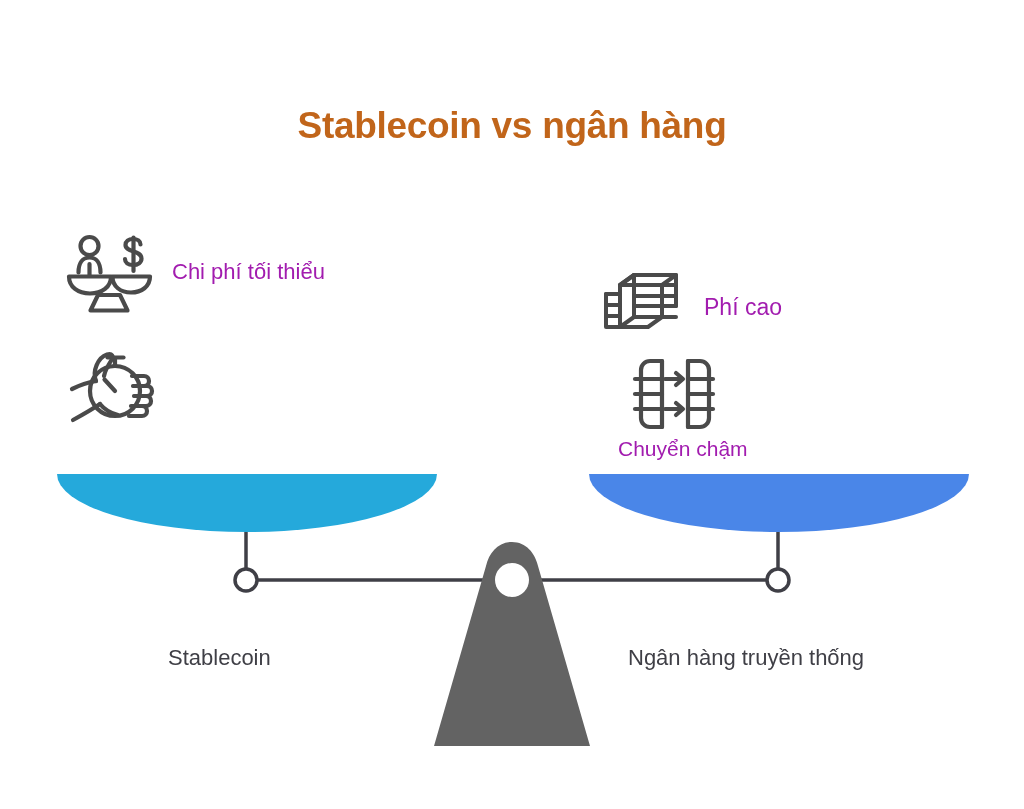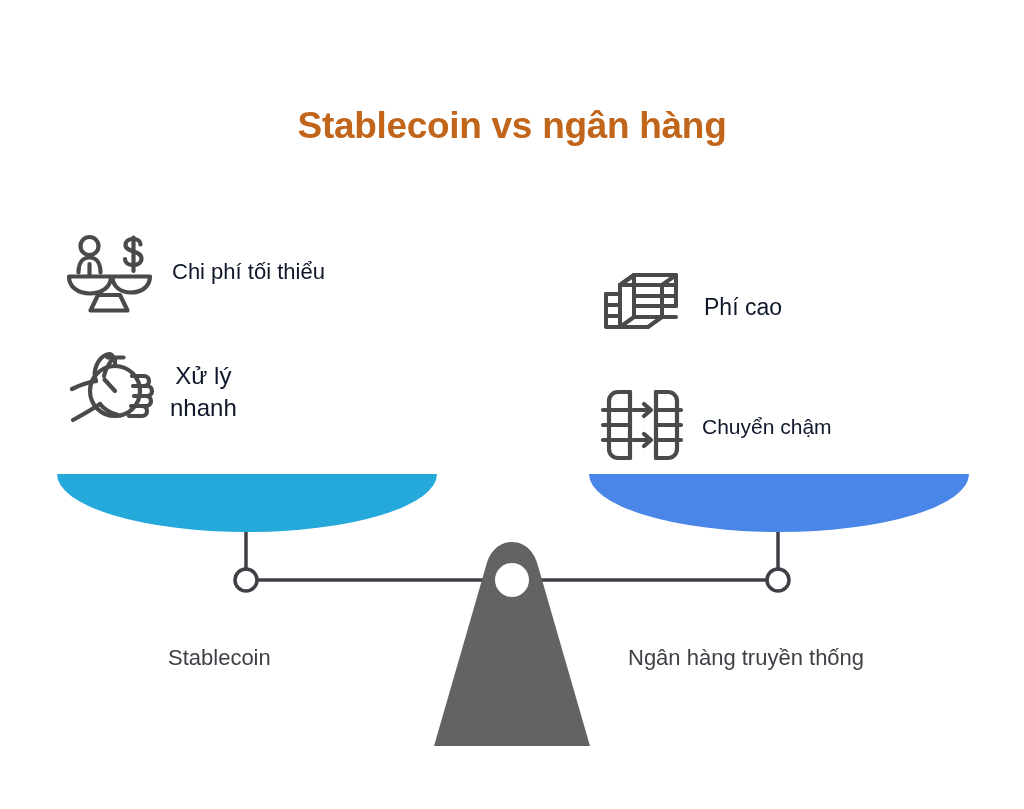--- a/index.html
+++ b/index.html
@@ -38,25 +38,24 @@
   .feature {
     position: absolute;
     display: flex;
     align-items: center;
   }
   .feature .ficon {
     flex: 0 0 auto;
     display: block;
   }
   .feature .flabel {
-    color: #0f172a;
+    color: #a21caf;
     font-weight: 400;
     line-height: 1.32;
     white-space: pre-line;
-    text-align: center;
   }
 
   
   #feat-cost {
     left: 62px;
     top: 224px;
   }
   #feat-cost .flabel {
     font-size: 22px;
     margin-left: 18px;
@@ -74,21 +73,22 @@
   #feat-fee {
     left: 600px;
     top: 272px;
   }
   #feat-fee .flabel {
     font-size: 23px;
     margin-left: 20px;
   }
   #feat-slow {
     left: 600px;
-    top: 388px;
+    top: 357px;
+    flex-direction: column;
   }
   #feat-slow .flabel {
     font-size: 21px;
     margin-left: 18px;
   }
 
   
   #scale {
     position: absolute;
     left: 0;
@@ -160,22 +160,20 @@
 
         <path d="M70 30 L82 30 C85 30 87 32 87 35 C87 38 85 40 82 40 L71 40"></path>
         <path d="M72 40 L85 40 C88 40 90 42 90 45 C90 48 88 50 85 50 L73 50"></path>
         <path d="M72 50 L84 50 C87 50 89 52 89 55 C89 58 87 60 84 60 L72 60"></path>
         <path d="M69 60 L80 60 C83 60 85 62 85 65 C85 68 83 70 80 70 L67 70"></path>
 
         <path d="M38 58 C32 62 22 68 11 74"></path>
         <path d="M38 58 C42 63 48 67 56 69"></path>
       </svg>
     </span>
-    <span class="flabel">Xử lý
-nhanh</span>
   </div>
 
   <div class="feature" id="feat-fee">
     <span class="ficon">
       <svg width="84" height="66" viewBox="0 0 84 66" fill="none" stroke="#4a4a4a" stroke-width="4" stroke-linecap="round" stroke-linejoin="round">
 
         <path d="M20 13 L62 13 L76 3 L34 3 Z"></path>
 
         <path d="M20 13 L20 55"></path>
         <path d="M34 3 L34 45"></path>

